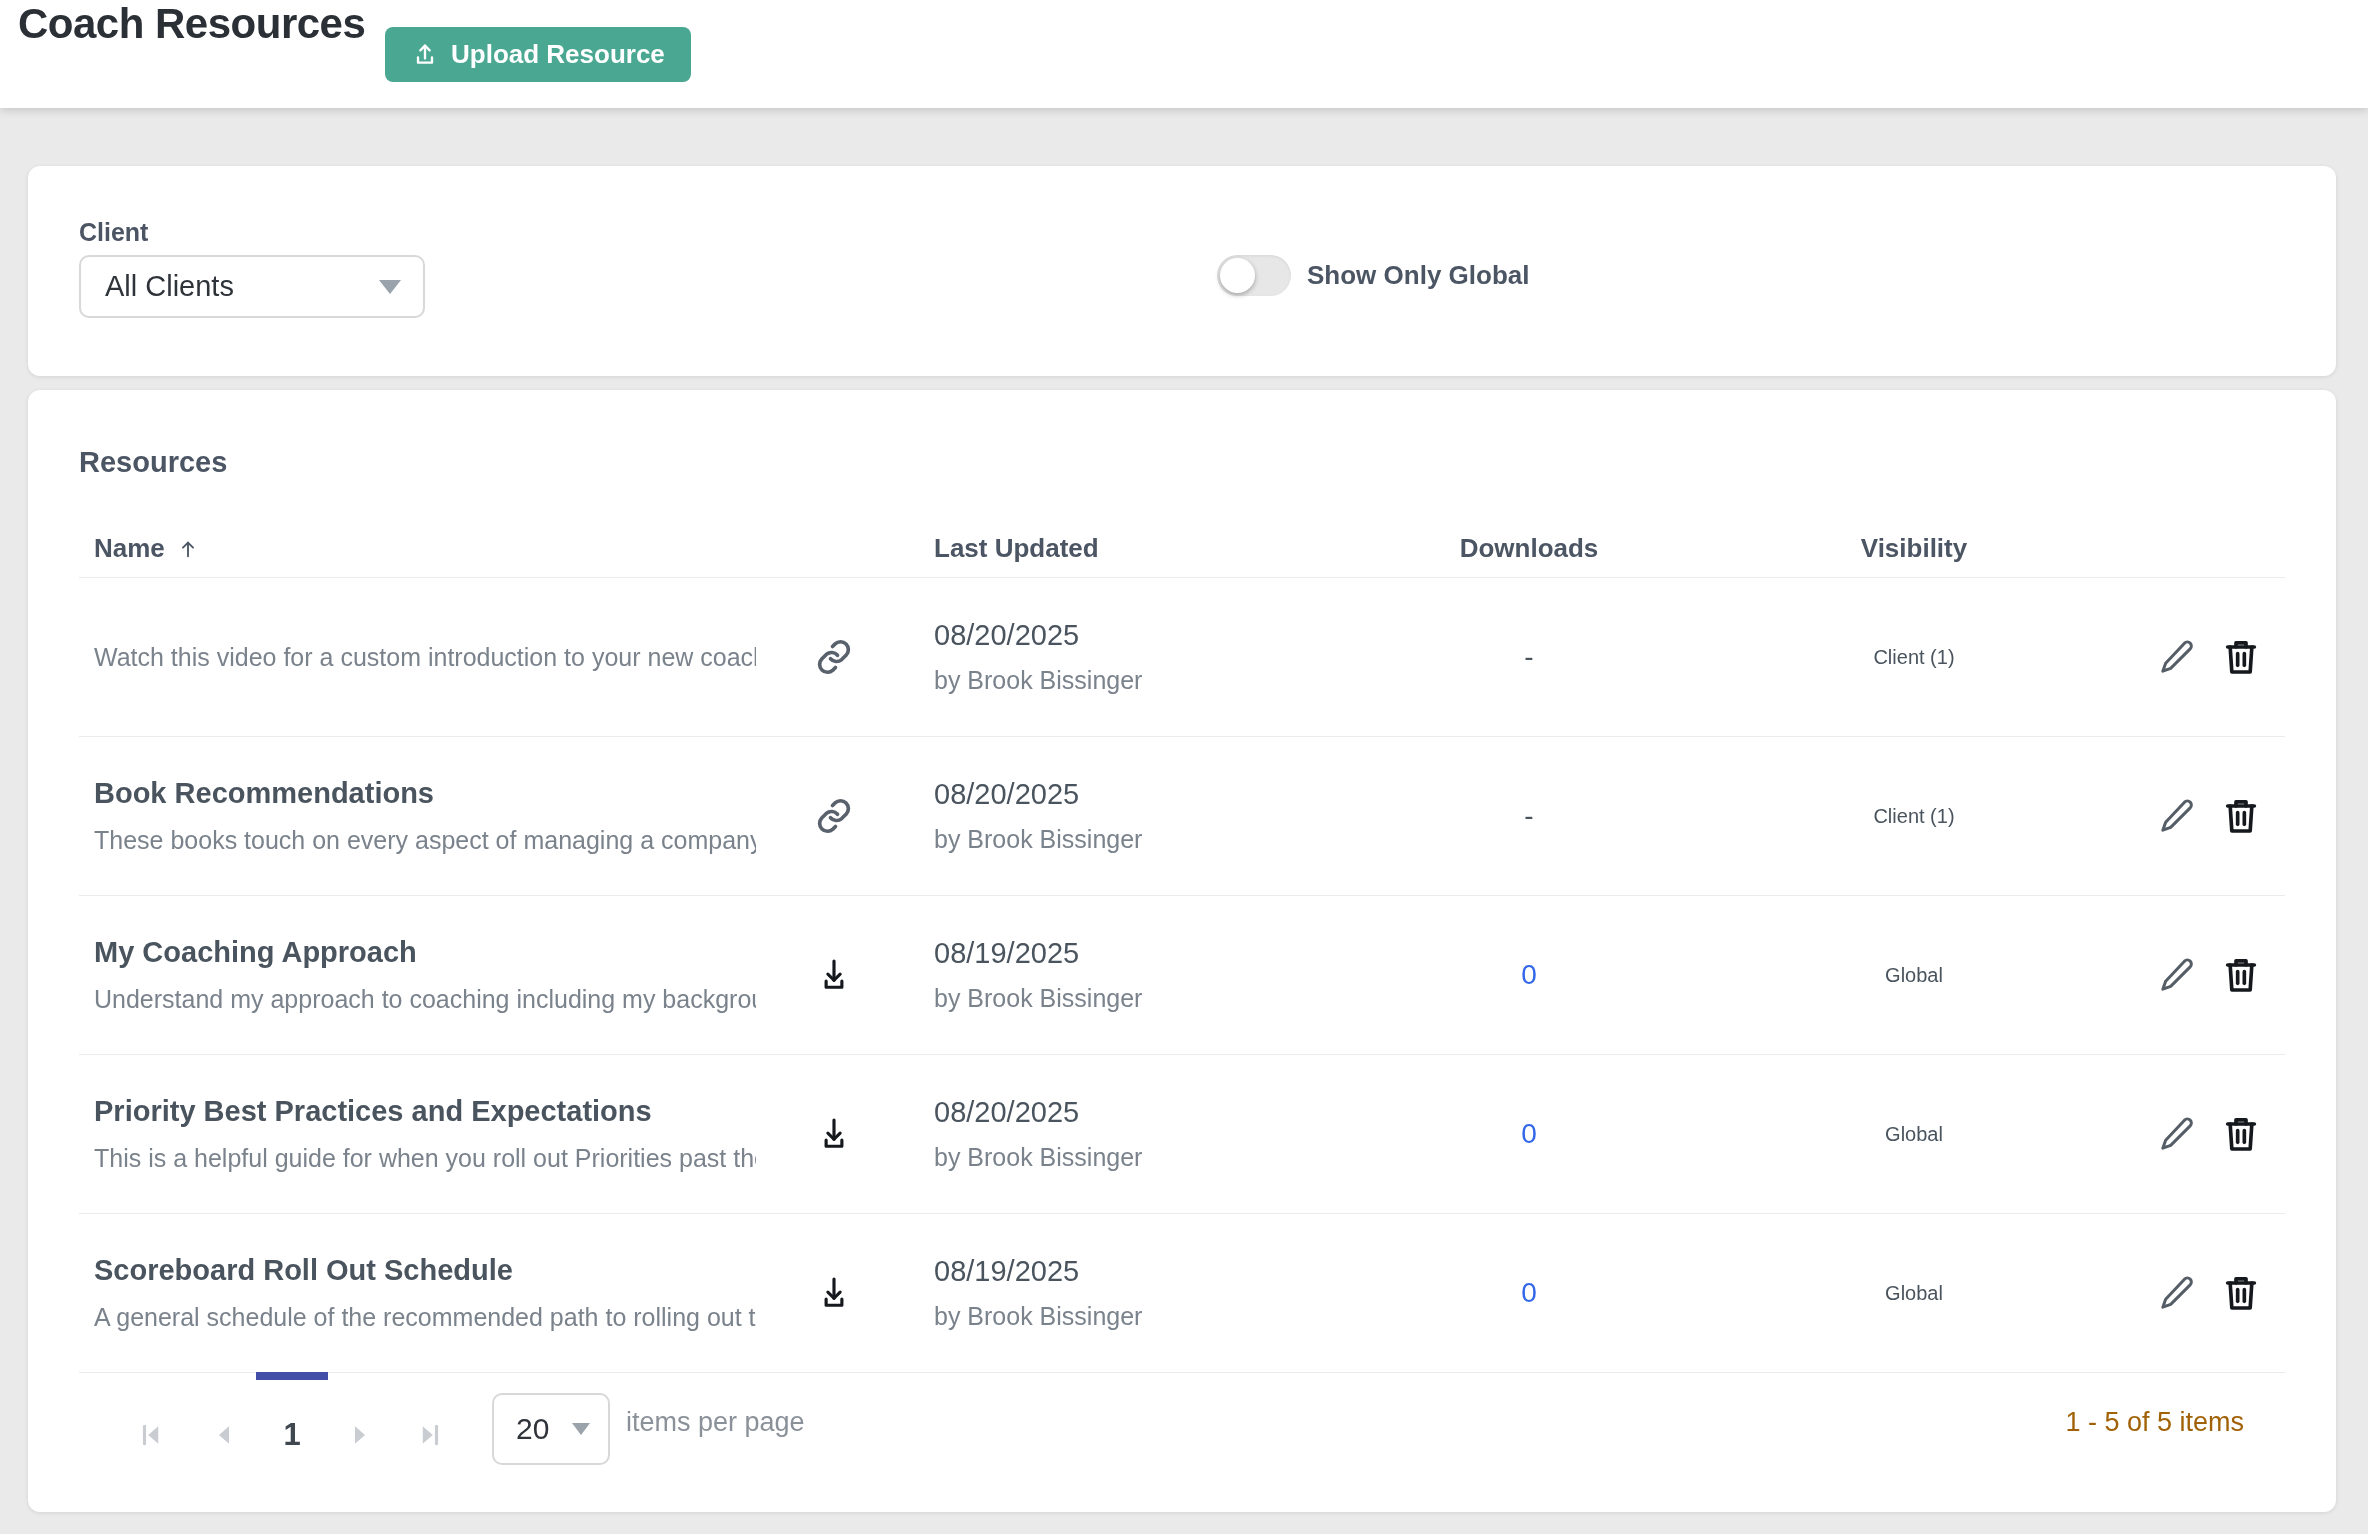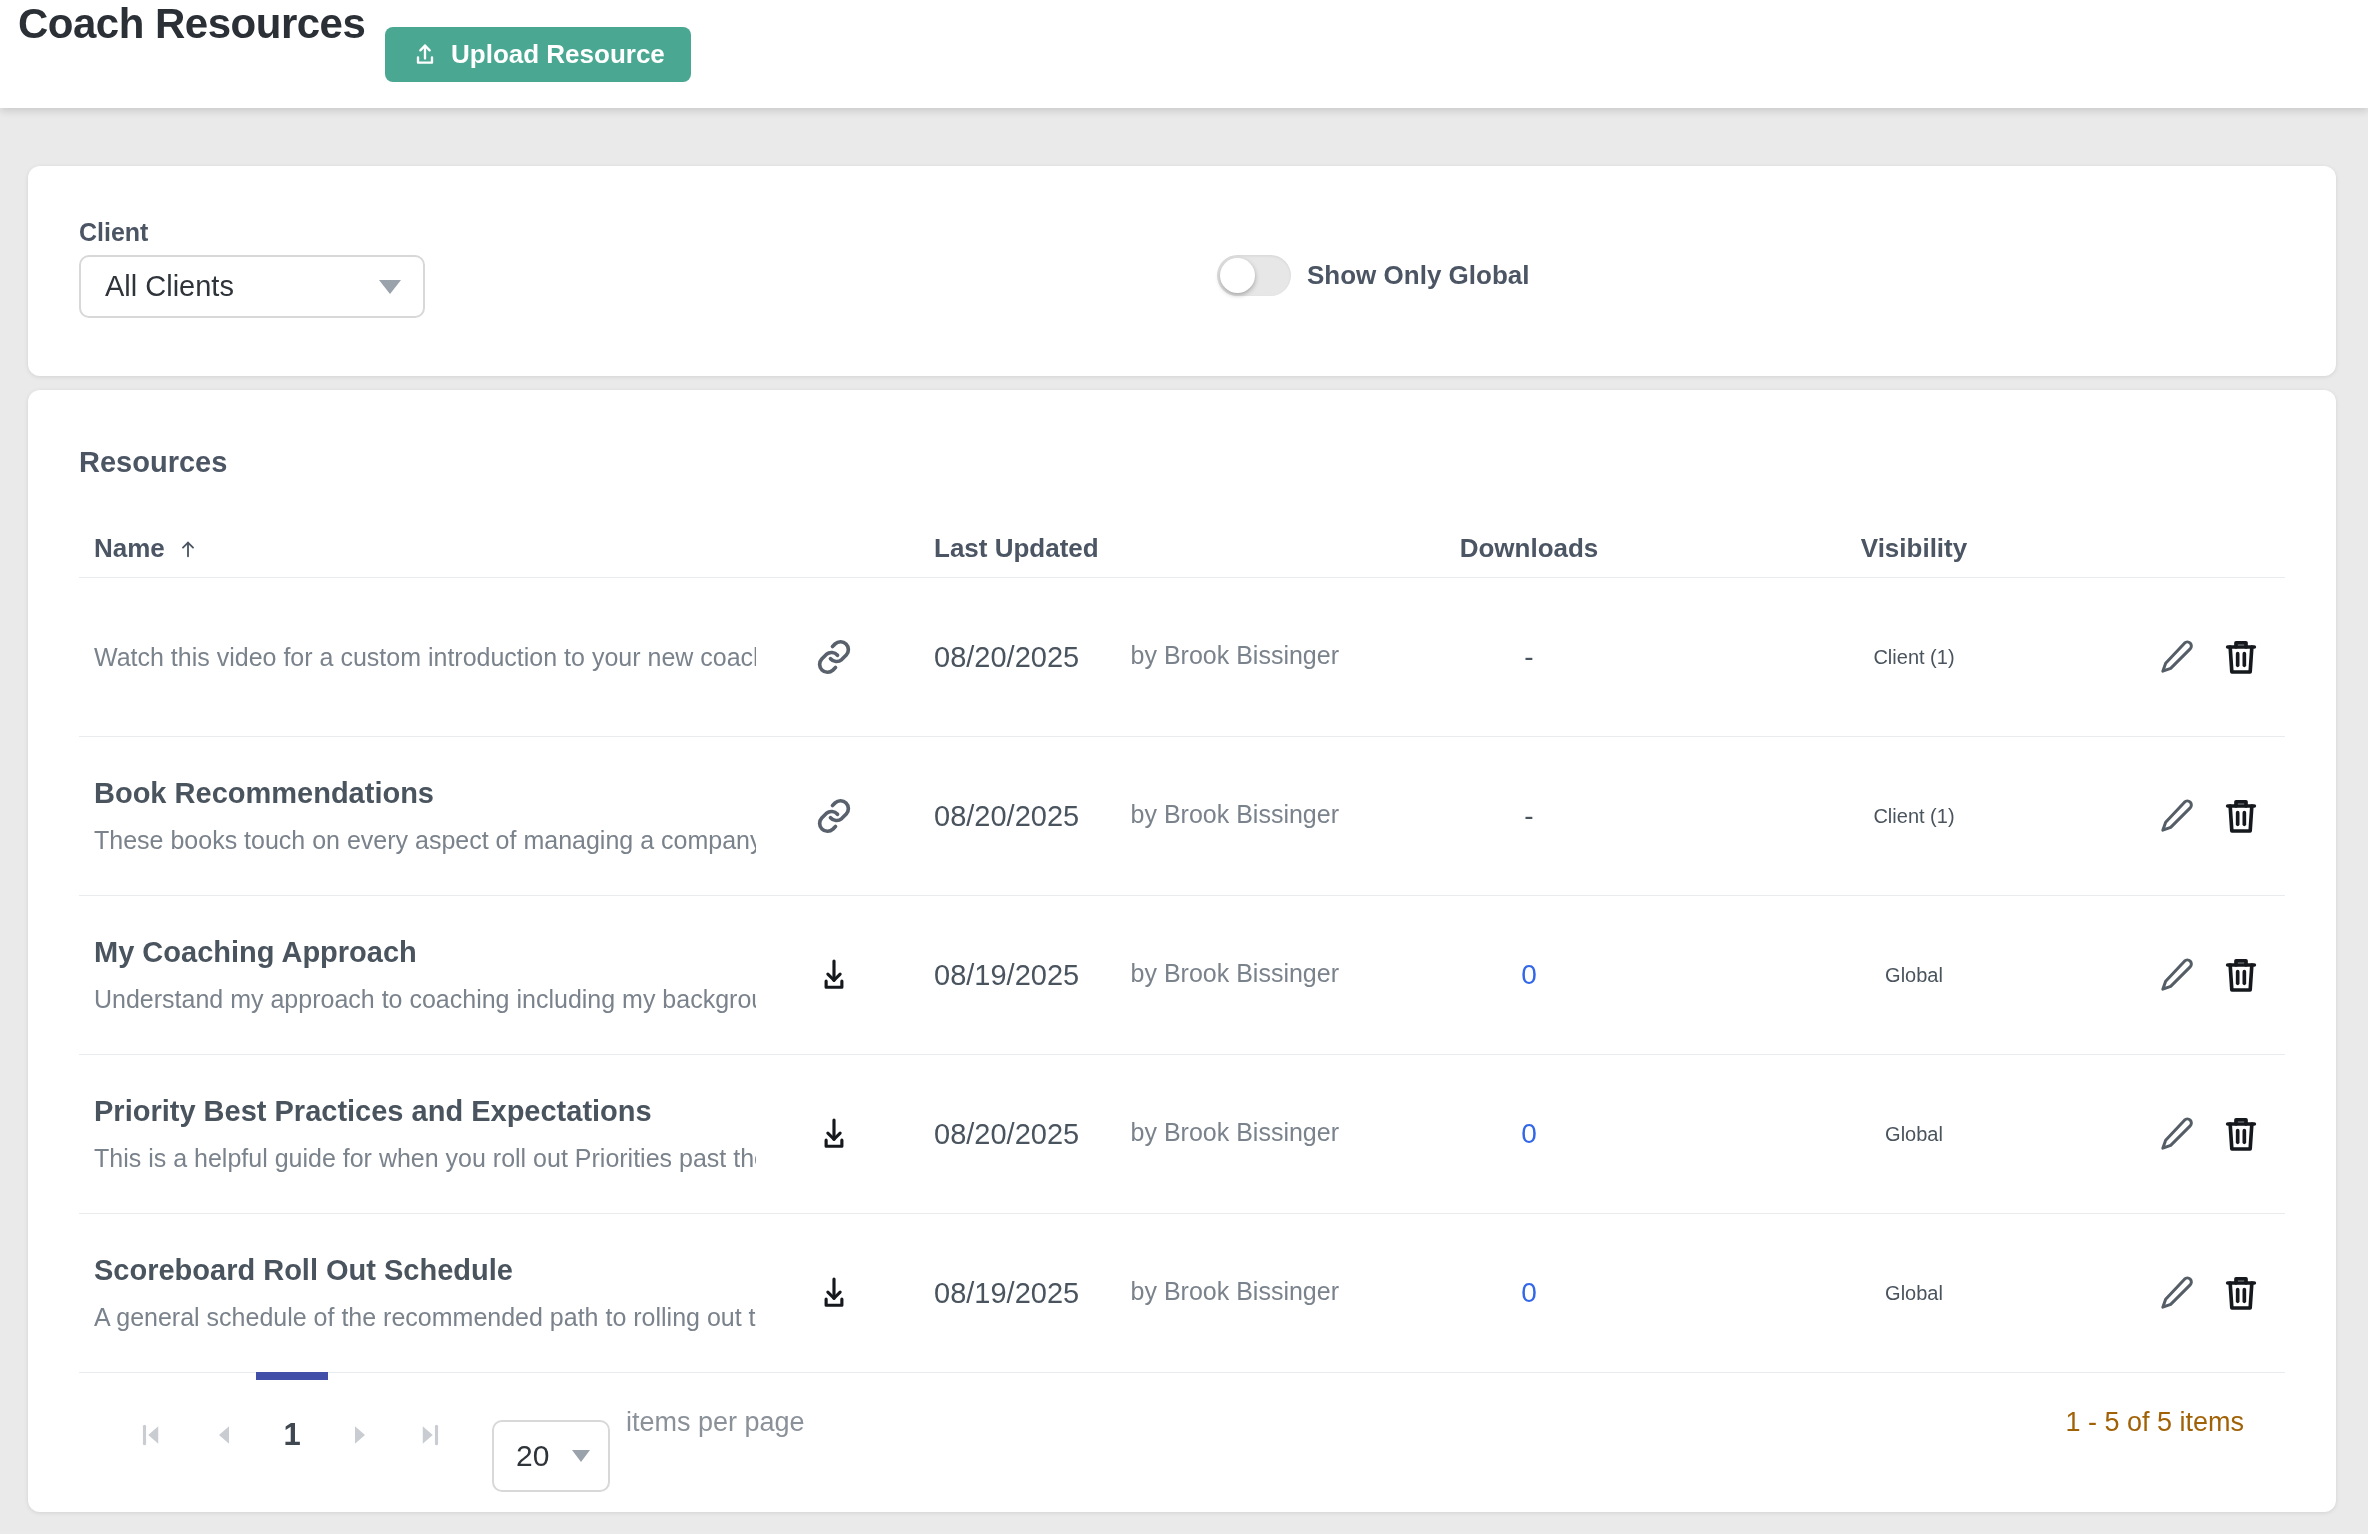--- a/index.html
+++ b/index.html
@@ -86,21 +86,21 @@
   .row{height:159px;border-bottom:1px solid var(--border);}
   .cell-name{padding-left:15px;display:flex;flex-direction:column;gap:16px;overflow:hidden;}
   .rname{font-size:29px;font-weight:700;color:#4a545e;}
   .rdesc{font-size:25px;color:var(--muted);white-space:nowrap;overflow:hidden;max-width:662px;}
   .cell-icon{display:flex;justify-content:center;}
   .ricon{cursor:pointer;display:flex;}
   .ricon svg{width:42px;height:42px;fill:none;stroke-linecap:round;stroke-linejoin:round;}
   .ricon.link svg{stroke:#5b markers}
   .ricon.link svg{stroke:#59616c;stroke-width:2.1;}
   .ricon.dl svg{stroke:#15181c;stroke-width:1.8;}
-  .cell-updated{padding-left:45px;display:flex;flex-direction:row;gap:14px;justify-content:space-between;}
+  .cell-updated{padding-left:45px;display:flex;flex-direction:column;gap:14px;}
   .rdate{font-size:29px;color:#4a545e;}
   .rauthor{font-size:25px;color:var(--muted);}
   .cell-downloads{text-align:center;font-size:28px;color:#4a545e;}
   .dl-link{color:var(--link_blue);cursor:pointer;}
   .cell-visibility{text-align:center;font-size:20px;color:#4a545e;}
   .cell-actions{display:flex;justify-content:flex-end;gap:24px;padding-right:24px;}
   .icon-btn{background:none;border:none;cursor:pointer;padding:0;display:flex;}
   .icon-btn svg{width:40px;height:40px;fill:none;stroke-linecap:round;stroke-linejoin:round;}
   .pencil-svg{stroke:#555d66;stroke-width:1.8;}
   .trash-svg{stroke:#15181c;stroke-width:2.2;}
@@ -114,21 +114,21 @@
   .pg-btn svg{width:30px;height:30px;}
   .pg-btn svg .tri{fill:#c9cdd2;}
   .pg-btn svg .bar{stroke:#c9cdd2;stroke-width:2.5;stroke-linecap:round;}
   .pg-first{left:41px;}
   .pg-prev{left:113px;}
   .pg-page{left:181px;font-family:inherit;font-size:31px;font-weight:700;color:#3f4750;}
   .pg-next{left:249px;}
   .pg-last{left:318px;}
   .size-select{
     position:absolute;left:413px;top:18px;width:118px;height:72px;padding:0 18px 0 22px;
-    font-size:30px;color:#2f343a;margin-top:27px;
+    font-size:30px;color:#2f343a;
   }
   .size-select .caret{border-left-width:9px;border-right-width:9px;border-top-width:12px;}
   .ipp-label{position:absolute;left:547px;top:32px;font-size:27px;color:#8b9199;}
   .range-label{position:absolute;right:41px;top:32px;font-size:27px;color:#a16207;}
 </style>
 </head>
 <body>
 
 <header class="topbar">
   <h1 class="page-title">Coach Resources</h1>

